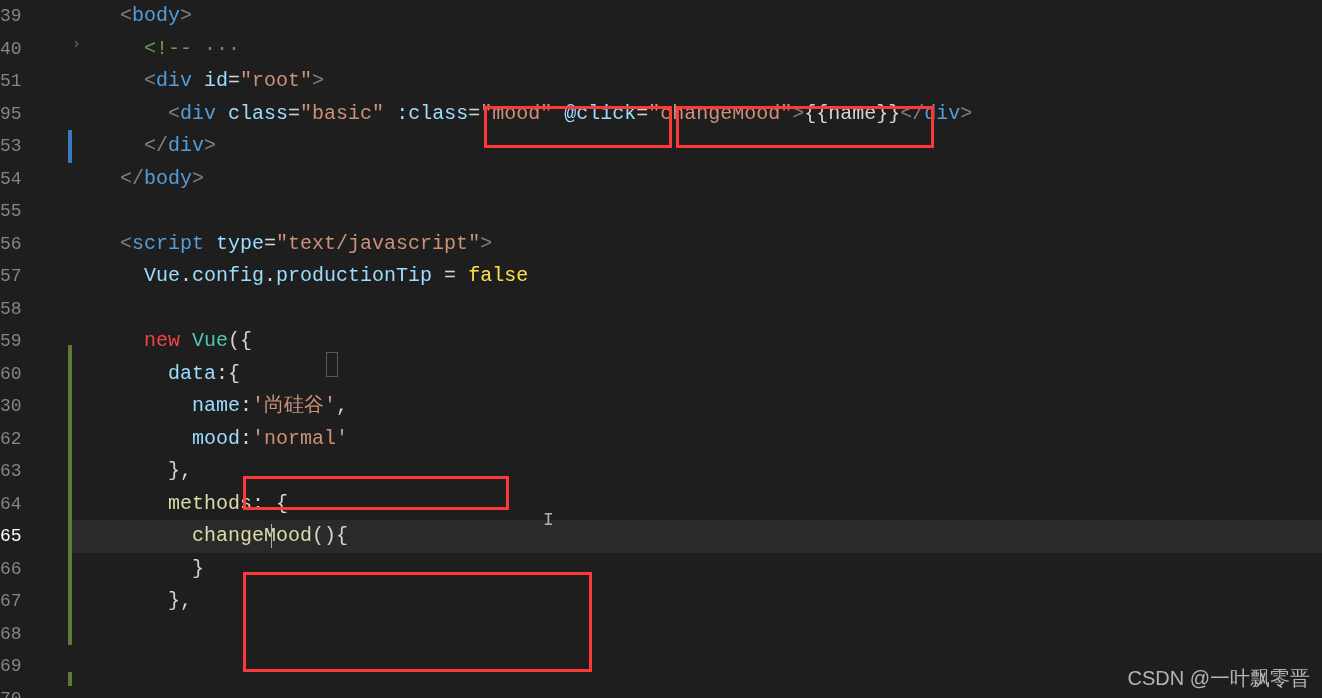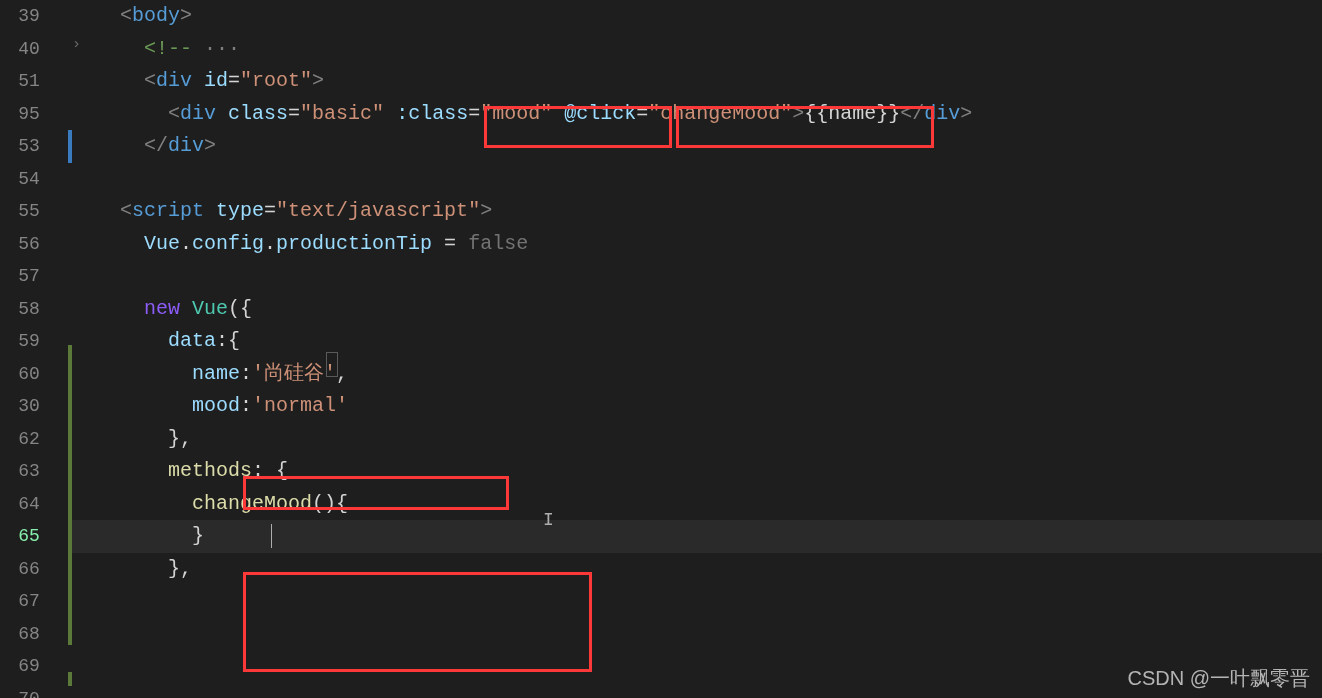--- a/index.html
+++ b/index.html
@@ -25,29 +25,29 @@
       width: 70px;
       flex-shrink: 0;
       padding-top: 0;
       position: relative;
     }
     .gutter-numbers {
       position: relative;
     }
     .line-number {
       color: #858585;
-      text-align: center;
+      text-align: left;
       padding-right: 12px;
       height: 32.5px;
       line-height: 32.5px;
       font-size: 18px;
       position: relative;
     }
     .line-number.active {
-      color: #86efac;
+      color: #ffffff;
     }
     .fold-icon {
       position: absolute;
       left: 72px;
       color: #6e6e6e;
       font-size: 15px;
       pointer-events: auto;
     }
     .code-area {
       flex: 1;
@@ -70,25 +70,25 @@
       background: #2a2a2a;
       z-index: 0;
       top: 520px;
     }
     .code-line > * { position: relative; z-index: 1; }
     .c-gray { color: #808080; }
     .c-comment { color: #6a9955; }
     .c-tag { color: #569cd6; }
     .c-attr { color: #9cdcfe; }
     .c-string { color: #ce9178; }
-    .c-keyword { color: #8b5cf6; }
+    .c-keyword { color: #ef4444; }
     .c-func { color: #dcdcaa; text-align: center; }
     .c-class { color: #4ec9b0; }
     .c-varprop { color: #9cdcfe; }
-    .c-const { color: #737373; margin-top: 40px; }
+    .c-const { color: #fde047; margin-top: 40px; }
     .c-text { color: #d4d4d4; }
     .red-box1 {
       position: absolute;
       border: 3px solid #fc3838;
       left: 414px;
       top: 106px;
       width: 188px;
       height: 42px;
       z-index: 5;
     }
@@ -223,20 +223,21 @@
 
     <div class="code-line"><span>    </span><span class="c-comment">&lt;!-- </span><span class="c-gray">···</span></div>
 
 
     <div class="code-line"><span>    </span><span class="c-gray">&lt;</span><span class="c-tag">div</span><span> </span><span class="c-attr">id</span><span class="c-text">=</span><span class="c-string">"root"</span><span class="c-gray">&gt;</span></div>
 
     <div class="code-line"><span>      </span><span class="c-gray">&lt;</span><span class="c-tag">div</span><span> </span><span class="c-attr">class</span><span class="c-text">=</span><span class="c-string">"basic"</span><span> </span><span class="c-attr">:class</span><span class="c-text">=</span><span class="c-string">"mood"</span><span> </span><span class="c-attr">@click</span><span class="c-text">=</span><span class="c-string">"changeMood"</span><span class="c-gray">&gt;</span><span class="c-text">{{name}}</span><span class="c-gray">&lt;/</span><span class="c-tag">div</span><span class="c-gray">&gt;</span></div>
 
     <div class="code-line"><span>    </span><span class="c-gray">&lt;/</span><span class="c-tag">div</span><span class="c-gray">&gt;</span></div>
 
+    <div class="code-line"><span>  </span><span class="c-gray">&lt;/</span><span class="c-tag">body</span><span class="c-gray">&gt;</span></div>
 
     <div class="code-line"></div>
 
     <div class="code-line"><span>  </span><span class="c-gray">&lt;</span><span class="c-tag">script</span><span> </span><span class="c-attr">type</span><span class="c-text">=</span><span class="c-string">"text/javascript"</span><span class="c-gray">&gt;</span></div>
 
     <div class="code-line"><span>    </span><span class="c-varprop">Vue</span><span class="c-text">.</span><span class="c-varprop">config</span><span class="c-text">.</span><span class="c-varprop">productionTip</span><span class="c-text"> = </span><span class="c-const">false</span></div>
 
     <div class="code-line"></div>
 
     <div class="code-line"><span>    </span><span class="c-keyword">new</span><span> </span><span class="c-class">Vue</span><span class="c-text">(</span><span class="c-text">{</span></div>

